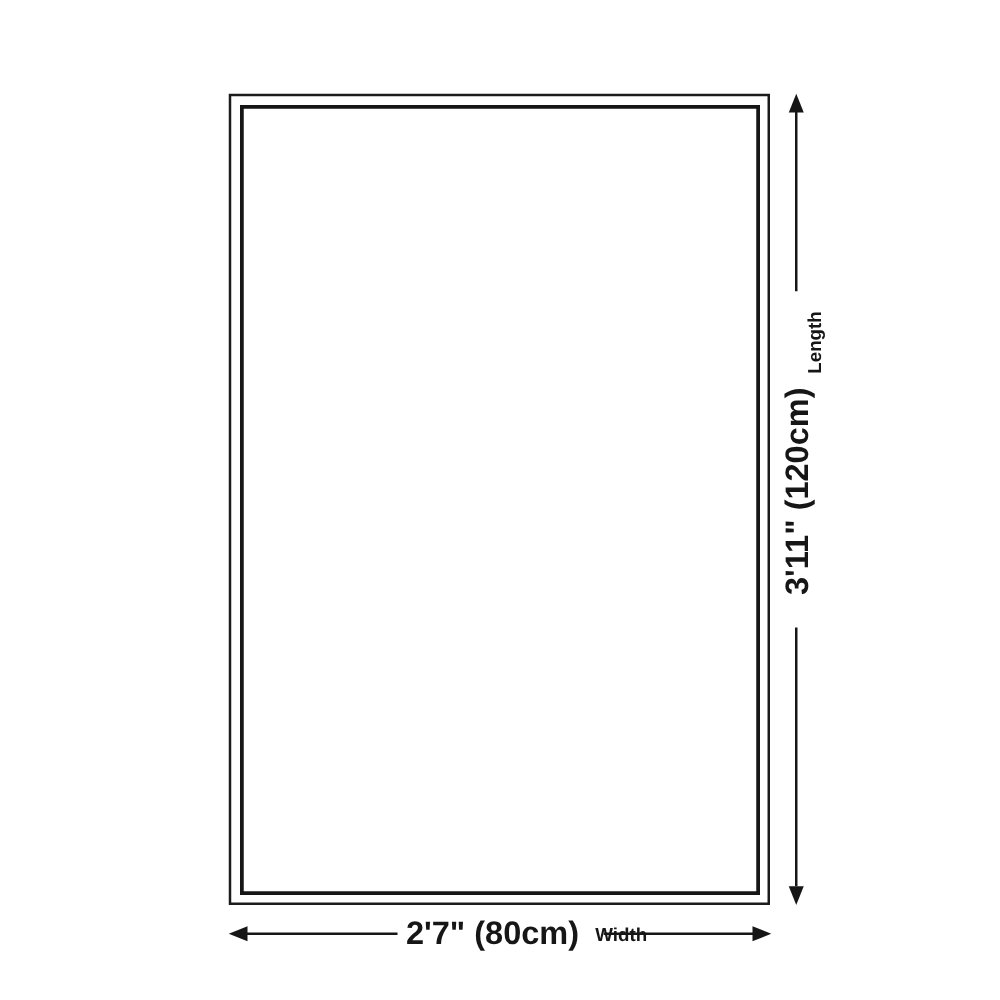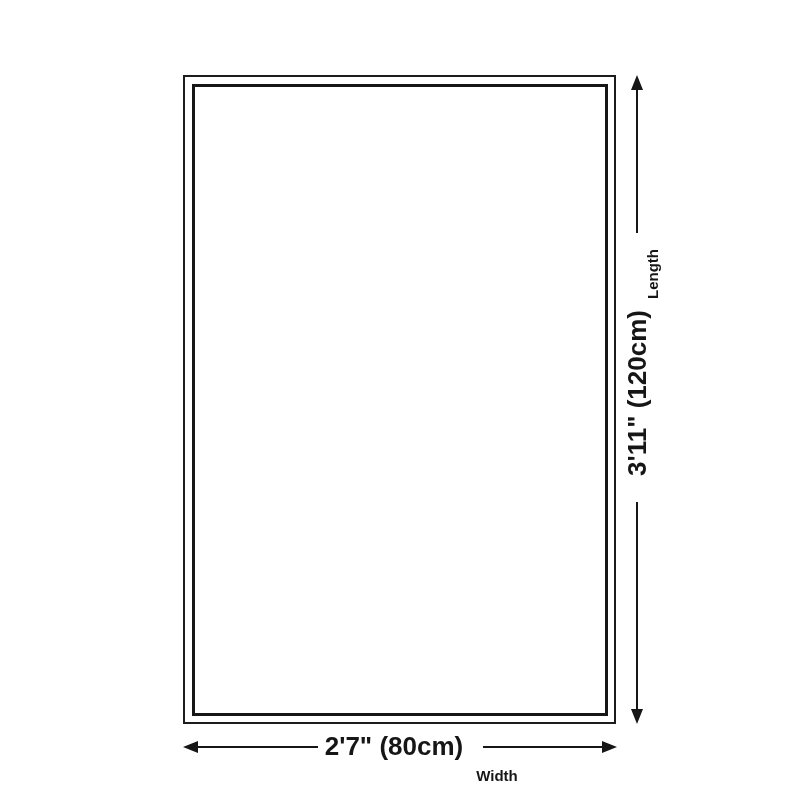--- a/index.html
+++ b/index.html
@@ -88,21 +88,21 @@
   }
   .label-length-axis {
     left: 652px; top: 274px;
     transform: translate(-50%, -50%) rotate(-90deg);
   }
   .label-width-value {
     left: 394px; top: 746px;
     transform: translate(-50%, -50%);
   }
   .label-width-axis {
-    left: 497px; top: 775px;
+    left: 497px; top: 748px;
     transform: translate(-50%, -50%);
   }
 </style>
 </head>
 <body>
 
 <div class="diagram">
 
   <div class="abs rug-outer"></div>
   <div class="abs rug-inner"></div>

